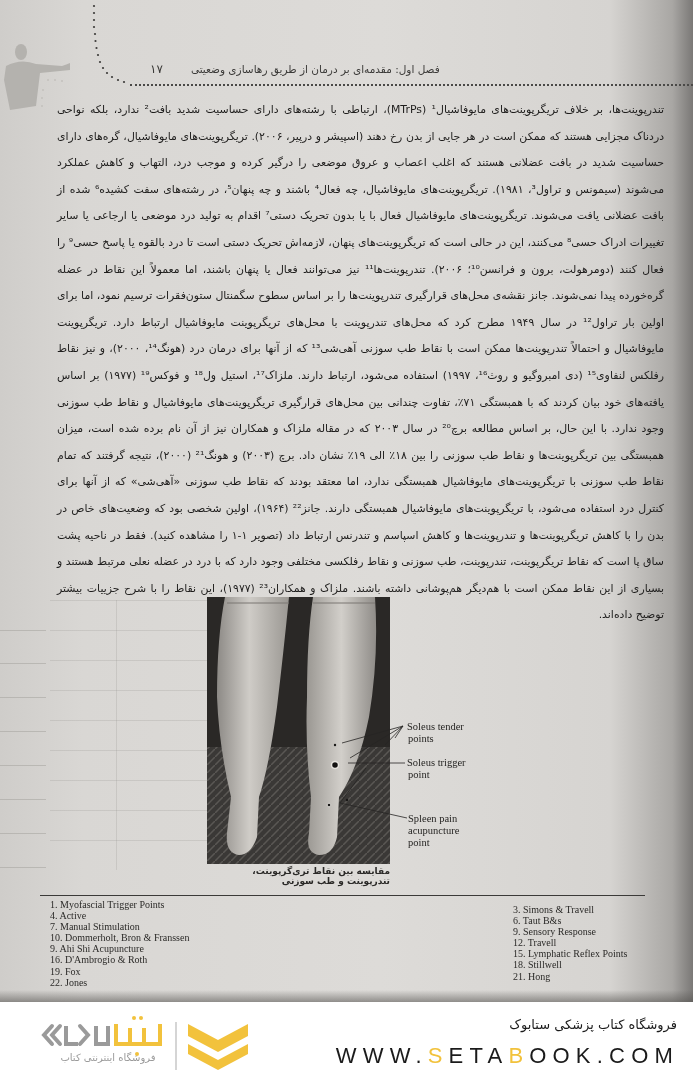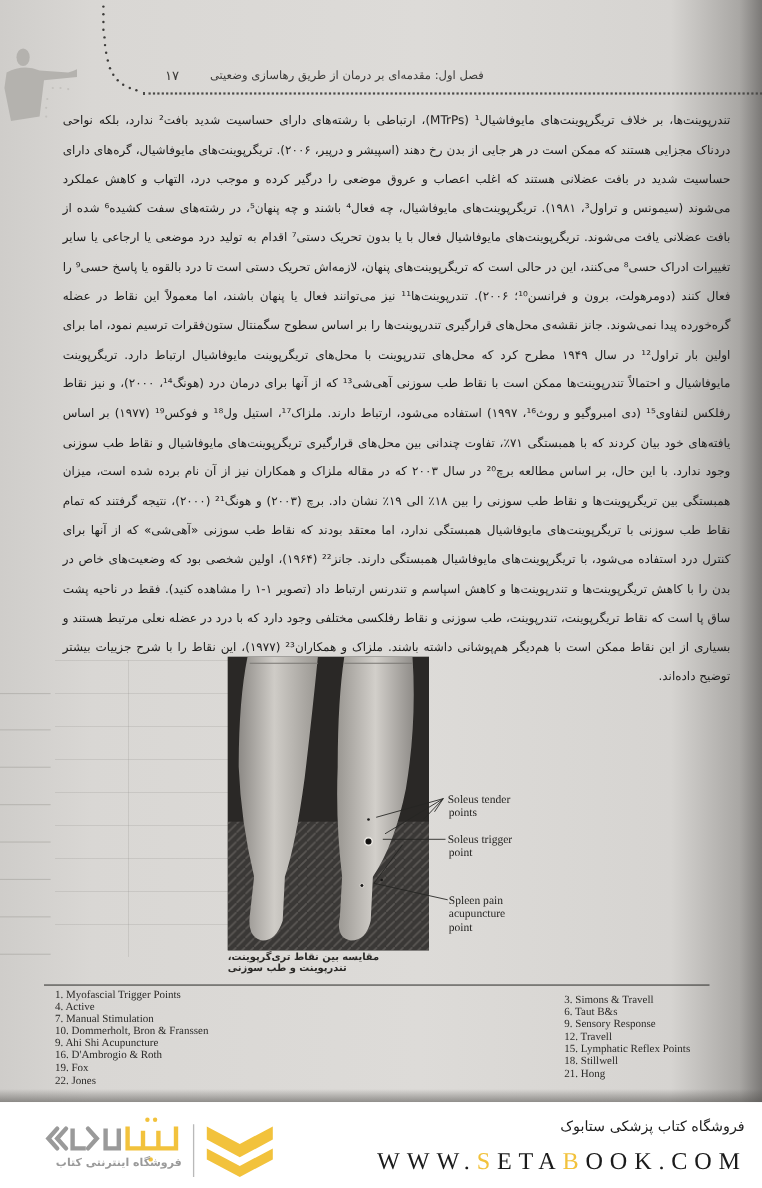--- a/index.html
+++ b/index.html
@@ -51,46 +51,46 @@
     }
     
     .photo {
       position: absolute; left: 207px; top: 597px; width: 183px; height: 267px;
       background: #2d2b29; overflow: hidden;
     }
     .photo svg { position: absolute; left: 0; top: 0; }
     .callouts { position: absolute; left: 200px; top: 590px; width: 300px; height: 280px; pointer-events: none; }
     .fig-caption {
       position: absolute; top: 866px; left: 207px; width: 183px;
-      direction: rtl; text-align: left; font-size: 9px; font-weight: bold; color: #2a2927;
+      direction: rtl; text-align: right; font-size: 9px; font-weight: bold; color: #2a2927;
     }
     .foot-rule { position: absolute; top: 895px; left: 40px; right: 48px; height: 0; border-top: 1.3px solid #3b3a38; }
     .footnotes {
       position: absolute; top: 899px; left: 50px; width: 600px; height: 95px;
       font-family: "Liberation Serif", serif; font-size: 10px; line-height: 11.1px; color: #2b2a28;
     }
     .fn-col { position: absolute; top: 0; }
     .fn-col div { white-space: nowrap; }
     
     .brand {
       position: absolute; left: 0; top: 1002px; width: 693px; height: 78px; background: #ffffff;
     }
     .brand-logo { position: absolute; left: 38px; top: 12px; width: 220px; height: 60px; }
     .brand-fa {
       position: absolute; right: 16px; top: 15px; direction: rtl;
       font-size: 13px; color: #1b1b1b; font-family: "DejaVu Sans", sans-serif;
     }
     .brand-url {
       position: absolute; right: 14px; top: 41px; font-size: 22px; letter-spacing: 6.2px;
-      font-family: Liberation Serif, serif; color: #1b1b1b;
+      font-family: Liberation Sans, sans-serif; color: #1b1b1b;
     }
     .brand-url .hl { color: #f2c23c; }
     .logo-sub {
       position: absolute; left: 0; top: 38px; width: 140px; direction: rtl; text-align: center;
-      font-size: 10px; color: #9a9a9a; font-weight: bold;
+      font-size: 10px; color: #9a9a9a;
     }
   </style>
 </head>
 <body>
 
 <div class="page">
 
   <svg class="dots-curve" viewBox="0 0 693 90" width="693" height="90">
     <g fill="#3d3c3a">
       <circle cx="94" cy="6" r="1.1"></circle>

